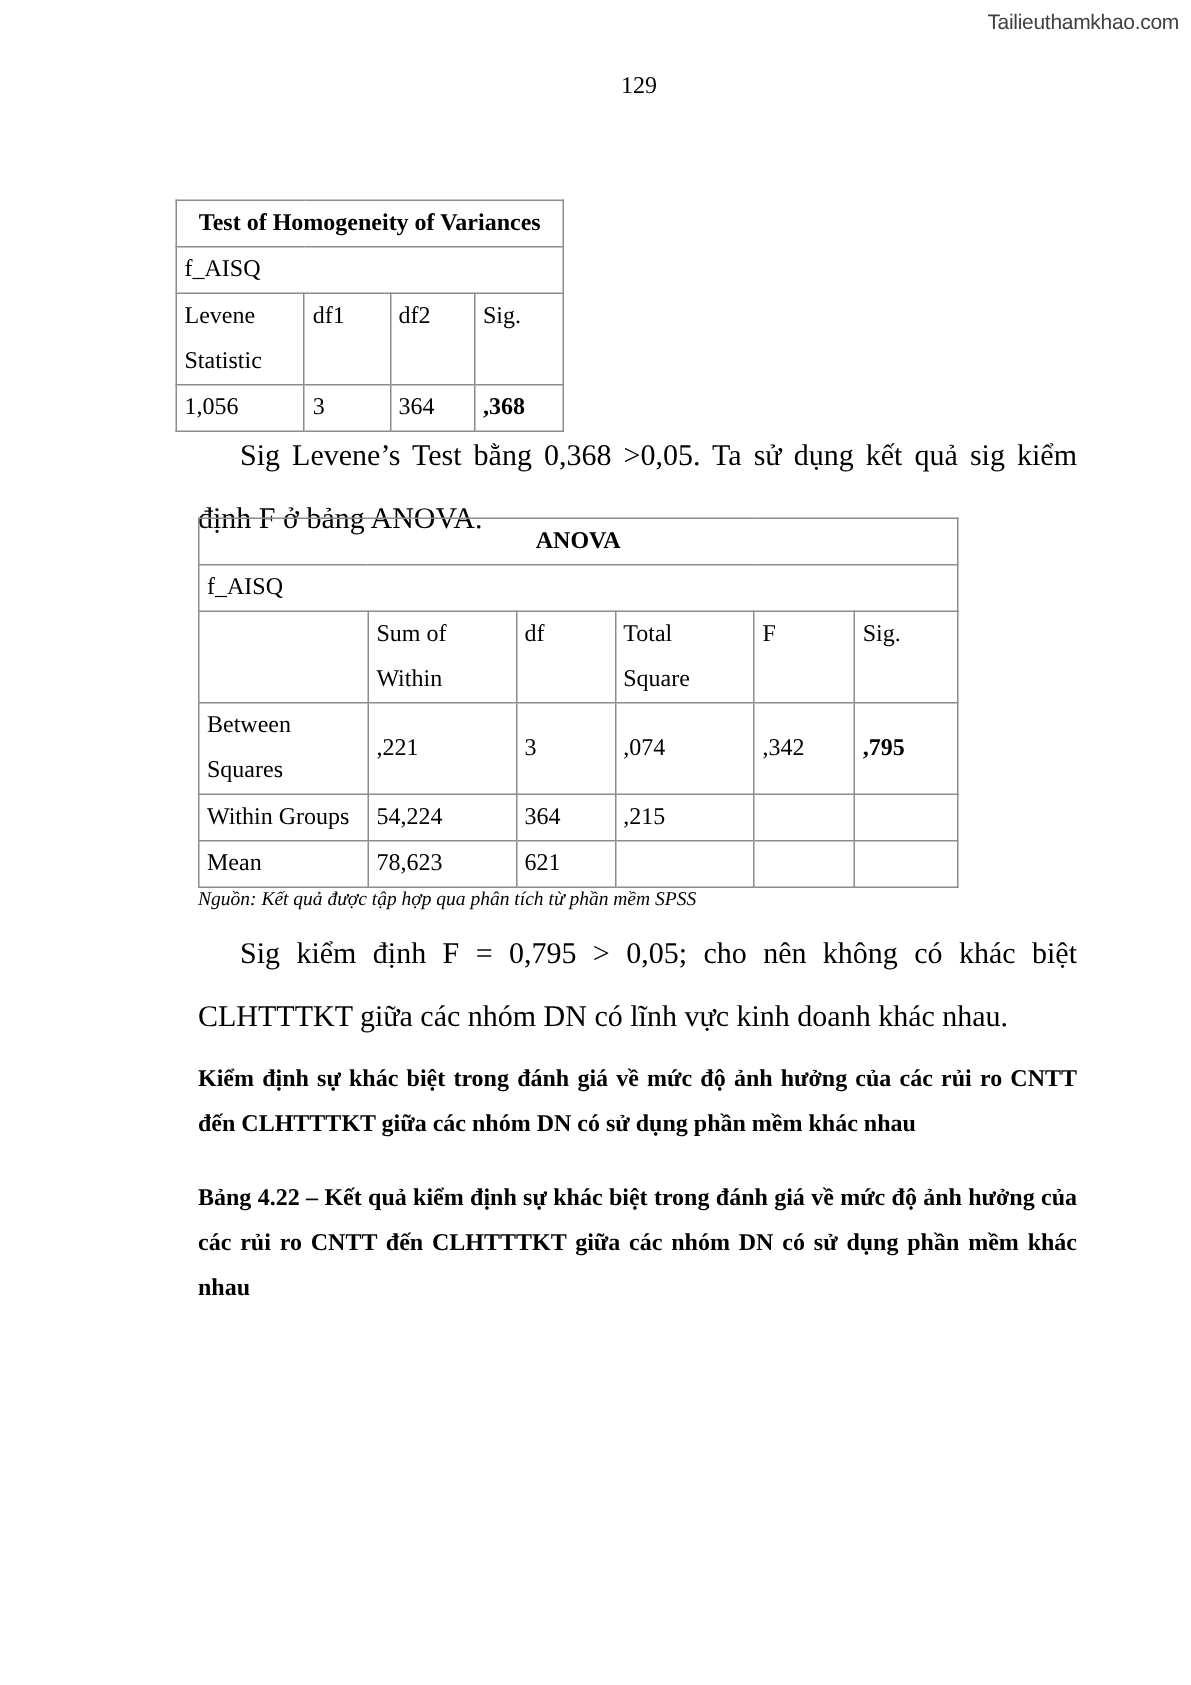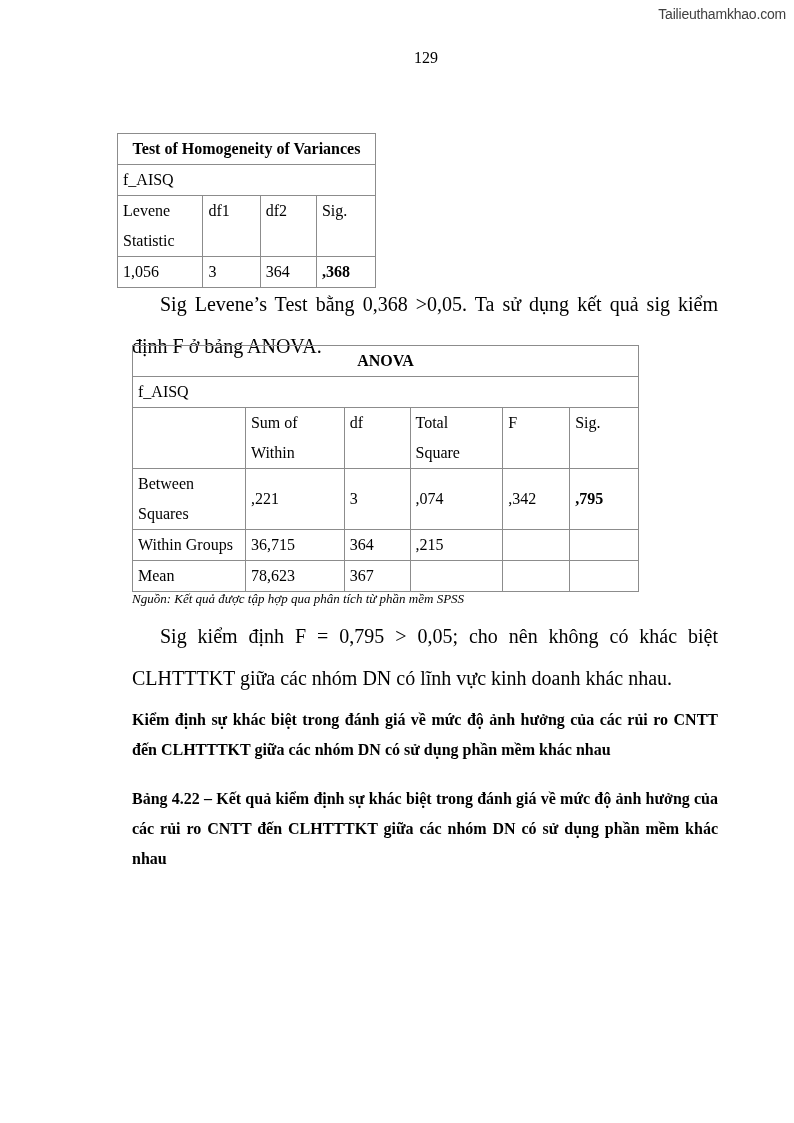--- a/index.html
+++ b/index.html
@@ -95,30 +95,30 @@
       <div>Squares</div>
     </td>
     <td class="num">,221</td>
     <td class="num">3</td>
     <td class="num">,074</td>
     <td class="num">,342</td>
     <td class="num bold">,795</td>
   </tr>
   <tr>
     <td style="white-space:nowrap;">Within Groups</td>
-    <td class="num">36,715</td>
+    <td class="num">54,224</td>
     <td class="num">364</td>
     <td class="num">,215</td>
     <td class="num"></td>
     <td class="num"></td>
   </tr>
   <tr>
     <td>Mean</td>
     <td class="num">78,623</td>
-    <td class="num">367</td>
+    <td class="num">621</td>
     <td class="num"></td>
     <td class="num"></td>
     <td class="num"></td>
   </tr>
 </tbody>
   </table>
 
 <div class="caption">Nguồn: Kết quả được tập hợp qua phân tích từ phần mềm SPSS</div>
 
 <div class="para indent" style="top:615px;">Sig kiểm định F = 0,795 &gt; 0,05; cho nên không có khác biệt CLHTTTKT giữa các nhóm DN có lĩnh vực kinh doanh khác nhau.</div>

